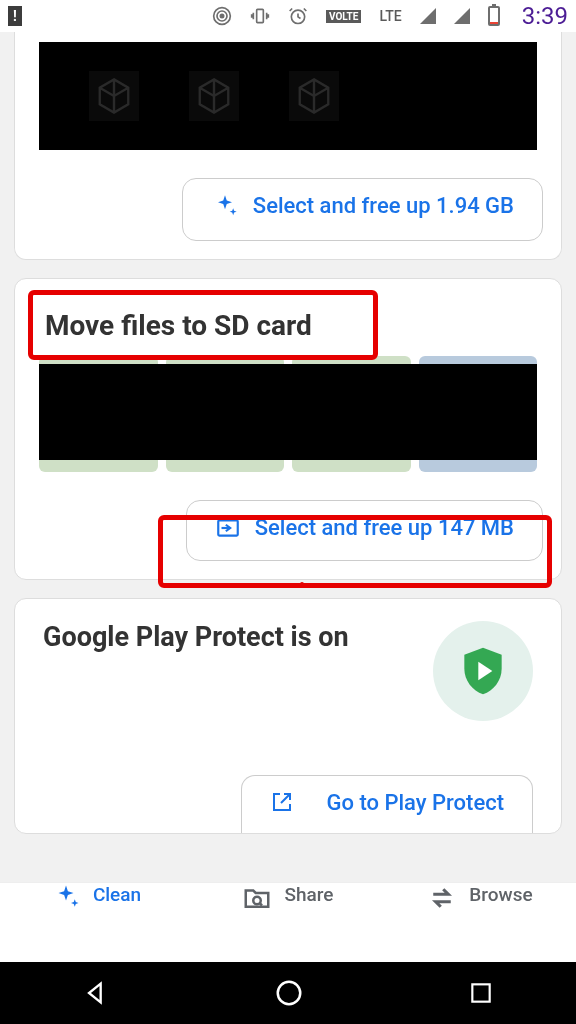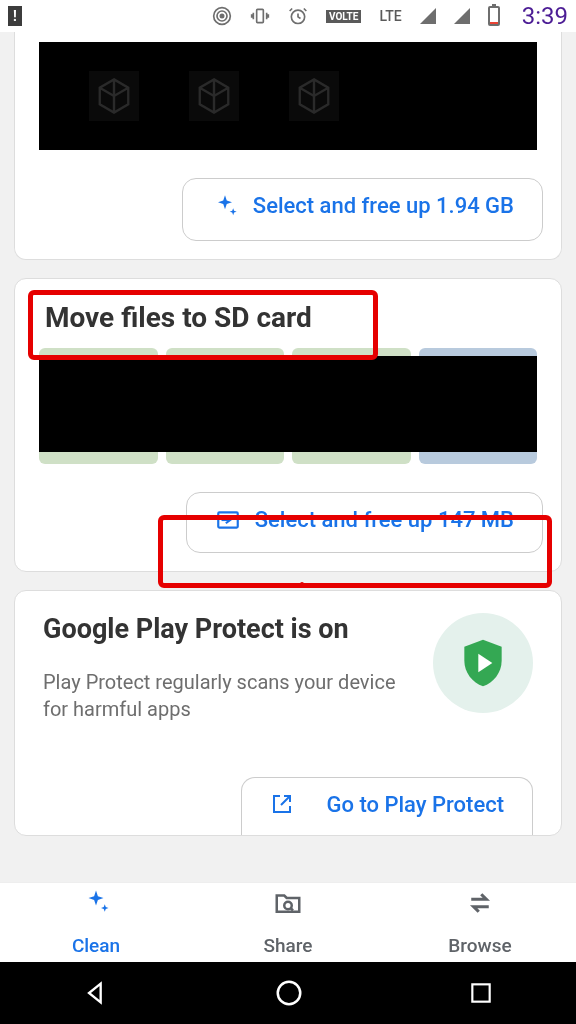--- a/index.html
+++ b/index.html
@@ -153,21 +153,21 @@
       font-weight: 500;
       background: #fff;
       cursor: pointer;
     }
     .sparkle-icon {
       color: #1a73e8;
     }
     .card-title {
       font-size: 28px;
       color: #333;
-      padding: 22px 30px 14px;
+      padding: 30px 30px 14px;
     }
     .highlight-box {
       position: absolute;
       border: 5px solid #e60000;
       border-radius: 6px;
       pointer-events: none;
     }
     .hl1 {
       top: 290px;
       left: 28px;
@@ -246,22 +246,21 @@
       left: 0;
       right: 0;
       height: 80px;
       background: #fff;
       display: flex;
       border-top: 1px solid #eee;
     }
     .nav-item {
       flex: 1;
       display: flex;
-      flex-direction: column;
-      align-items: center;
+      flex-direction: row;
       justify-content: center;
       gap: 12px;
       cursor: pointer;
     }
     .nav-label {
       font-size: 19px;
       color: #5f6368;
       font-weight: 500;
     }
     .nav-item.active .nav-label {
@@ -391,21 +390,20 @@
         </span>
         <span>Select and free up 147 MB</span>
       </div>
     </div>
   </div>
 
   <div class="card protect-card">
     <div class="protect-row">
       <div class="protect-text">
         <h2 class="protect-title">Google Play Protect is on</h2>
-        <p class="protect-sub">Play Protect regularly scans your device for harmful apps</p>
       </div>
       <div class="protect-icon-wrap">
         <svg width="56" height="56" viewBox="0 0 24 24">
             <path d="M12 2 L20 5 V11 C20 16 16.5 20.5 12 22 C7.5 20.5 4 16 4 11 V5 Z" fill="#34a853"></path>
             <path d="M10 8 L16 12 L10 16 Z" fill="#fff"></path>
           </svg>
       </div>
     </div>
     <div class="protect-action">
       <div class="action-btn" style="border-bottom:none;border-bottom-left-radius:0;border-bottom-right-radius:0;gap:33px;">

